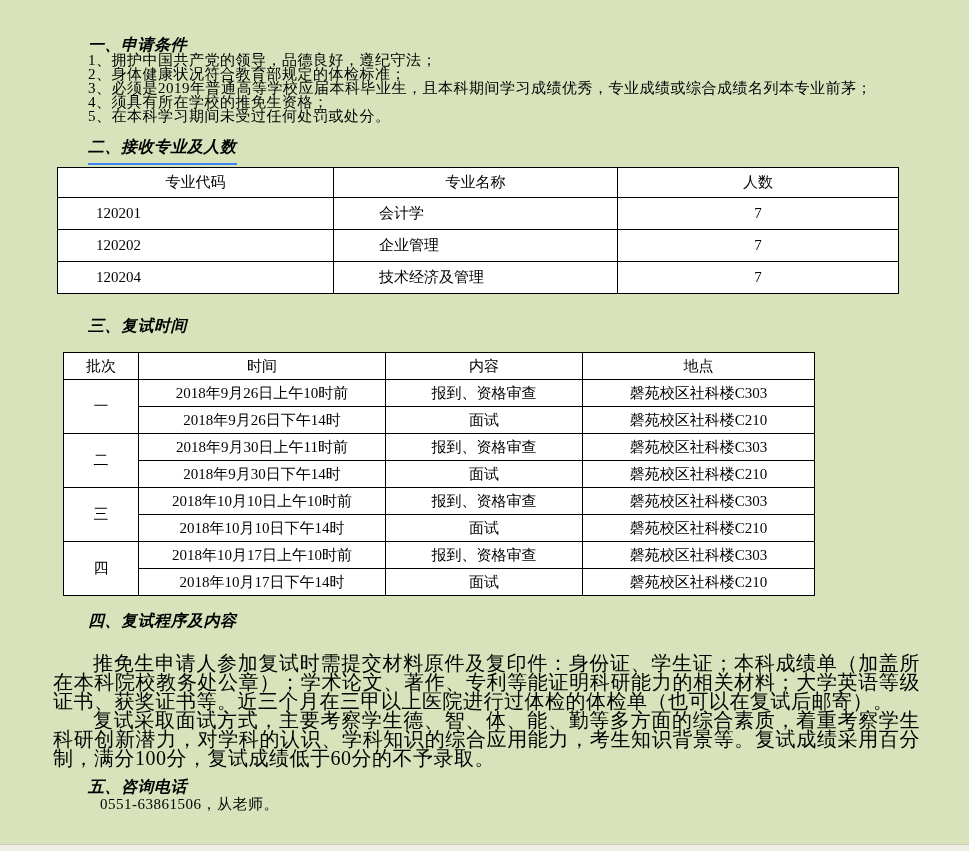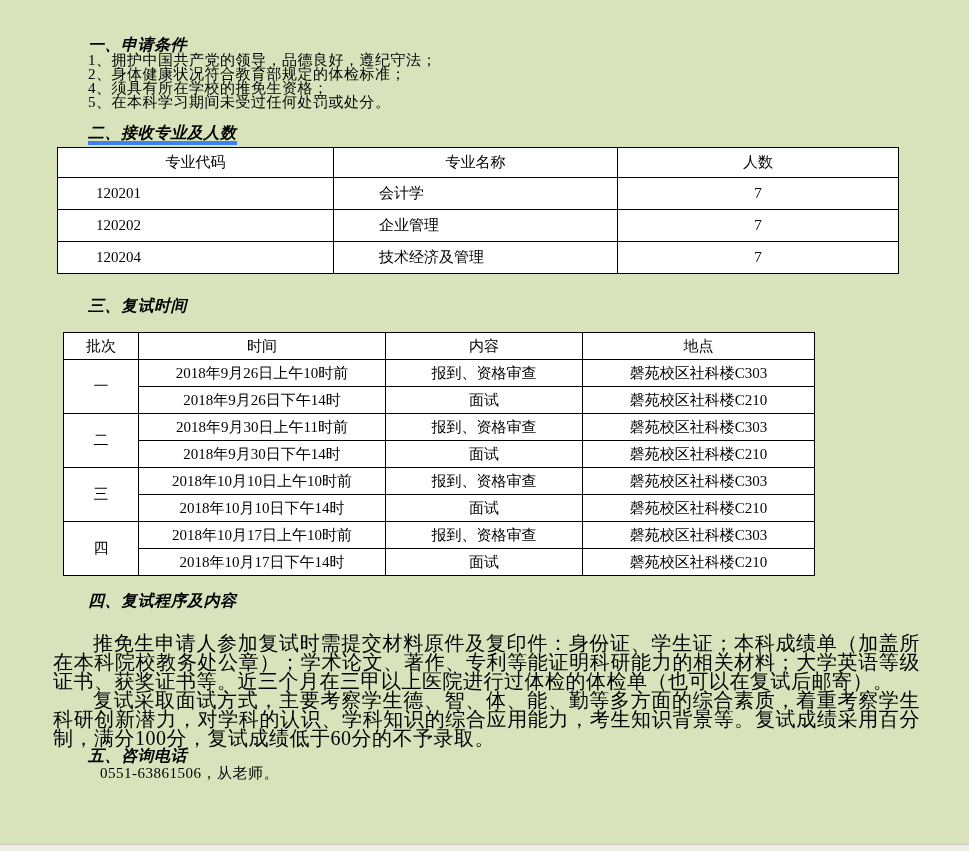--- a/index.html
+++ b/index.html
@@ -17,21 +17,21 @@
   .content { padding-top: 37px; }
 
   .heading {
     font-size: 16px; line-height: 16px;
     font-weight: 700;
     margin-left: 88px;
     white-space: nowrap;
     letter-spacing: 0.5px;
     font-style: italic;
   }
-  .underlined { border-bottom: 4px solid #3b82f6; display: inline-block; padding-bottom: 0px; }
+  .underlined { border-bottom: 2px solid #3b82f6; display: inline-block; padding-bottom: 8px; }
 
   .list-line {
     font-size: 15px; line-height: 14px;
     margin-left: 88px;
     white-space: nowrap;
     letter-spacing: 0.5px;
   }
 
   table { border-collapse: collapse; table-layout: fixed; background: #fff; }
   th, td {
@@ -47,21 +47,21 @@
   .majors-table { margin-top: 2px; margin-left: 57px; width: 841px; }
   .majors-table th { height: 29px; }
   .majors-table td { height: 31px; }
   .majors-table td.code-cell { padding-left: 38px; }
   .majors-table td.name-cell { padding-left: 45px; }
   .majors-table td.count-cell { text-align: center; }
 
   .s2-heading { margin-top: 16px; }
   .s3-heading { margin-top: 24px; }
   .s4-heading { margin-top: 17px; }
-  .s5-heading { }
+  .s5-heading { margin-top: 11px; }
 
   .schedule-table { margin-top: 18px; margin-left: 63px; width: 751px; }
   .schedule-table th { height: 26px; }
   .schedule-table td { height: 26px; text-align: center; }
 
   .paras { margin-top: 25px; }
   .para {
     margin: 0 49px 0 53px;
     font-size: 20px; line-height: 19px;
     letter-spacing: 0.5px;
@@ -86,20 +86,21 @@
 </head>
 <body>
 
 <div class="screen">
   <div class="content">
 
     <div class="heading">一、申请条件</div>
     <div>
       <div class="list-line">1、拥护中国共产党的领导，品德良好，遵纪守法；</div>
       <div class="list-line">2、身体健康状况符合教育部规定的体检标准；</div>
+      <div class="list-line">3、必须是2019年普通高等学校应届本科毕业生，且本科期间学习成绩优秀，专业成绩或综合成绩名列本专业前茅；</div>
       <div class="list-line">4、须具有所在学校的推免生资格；</div>
       <div class="list-line">5、在本科学习期间未受过任何处罚或处分。</div>
     </div>
 
     <div class="heading s2-heading">
       <span class="underlined">二、接收专业及人数</span>
     </div>
 
     <table class="majors-table">
       <colgroup>

